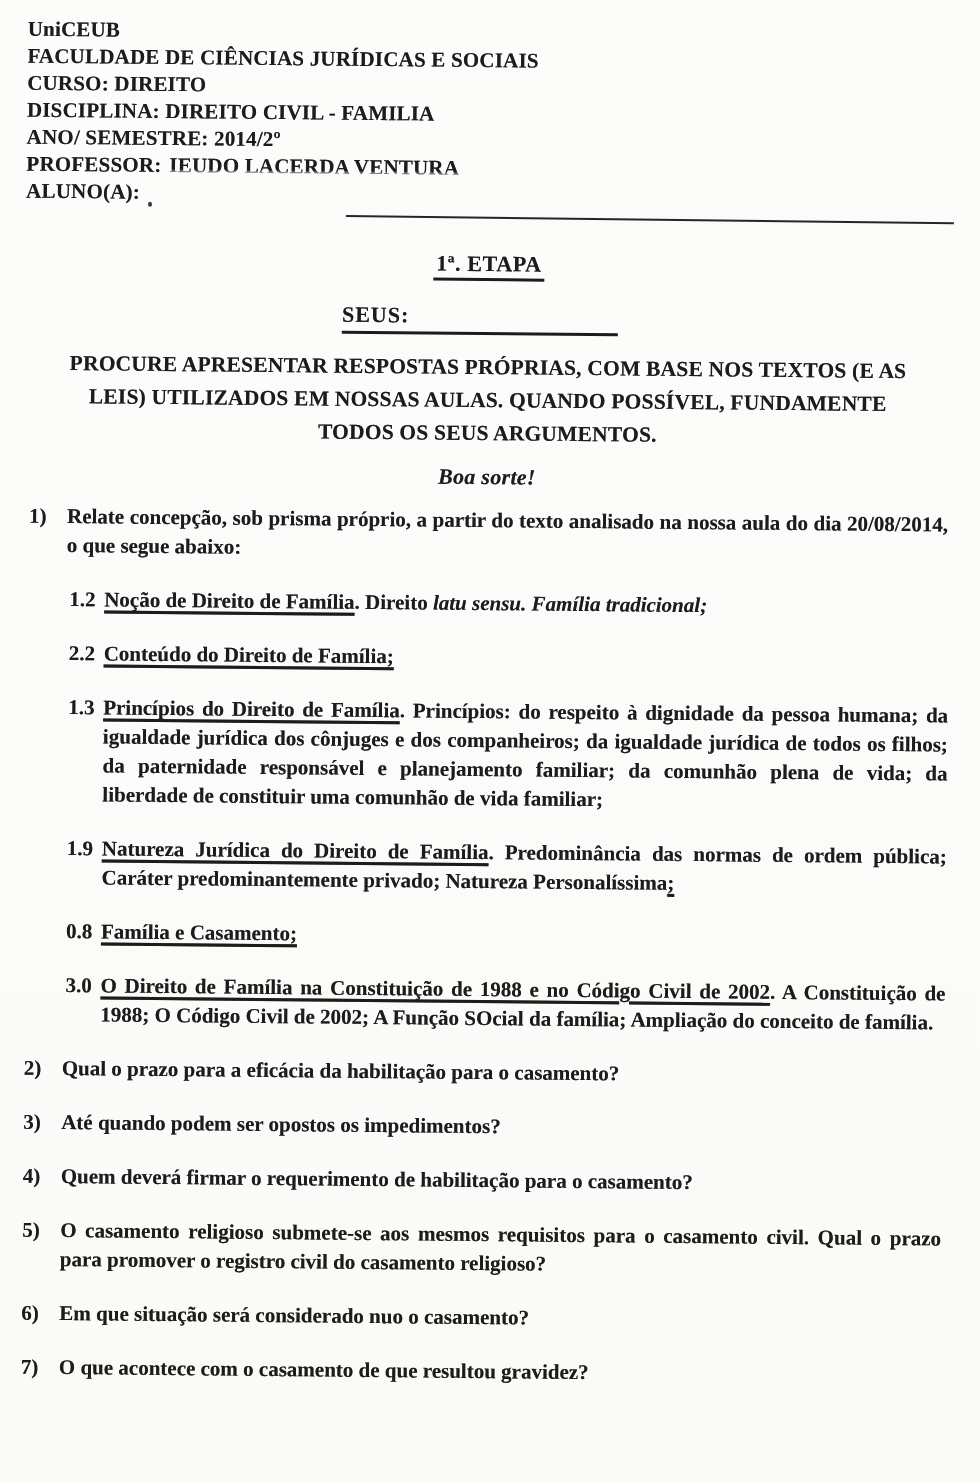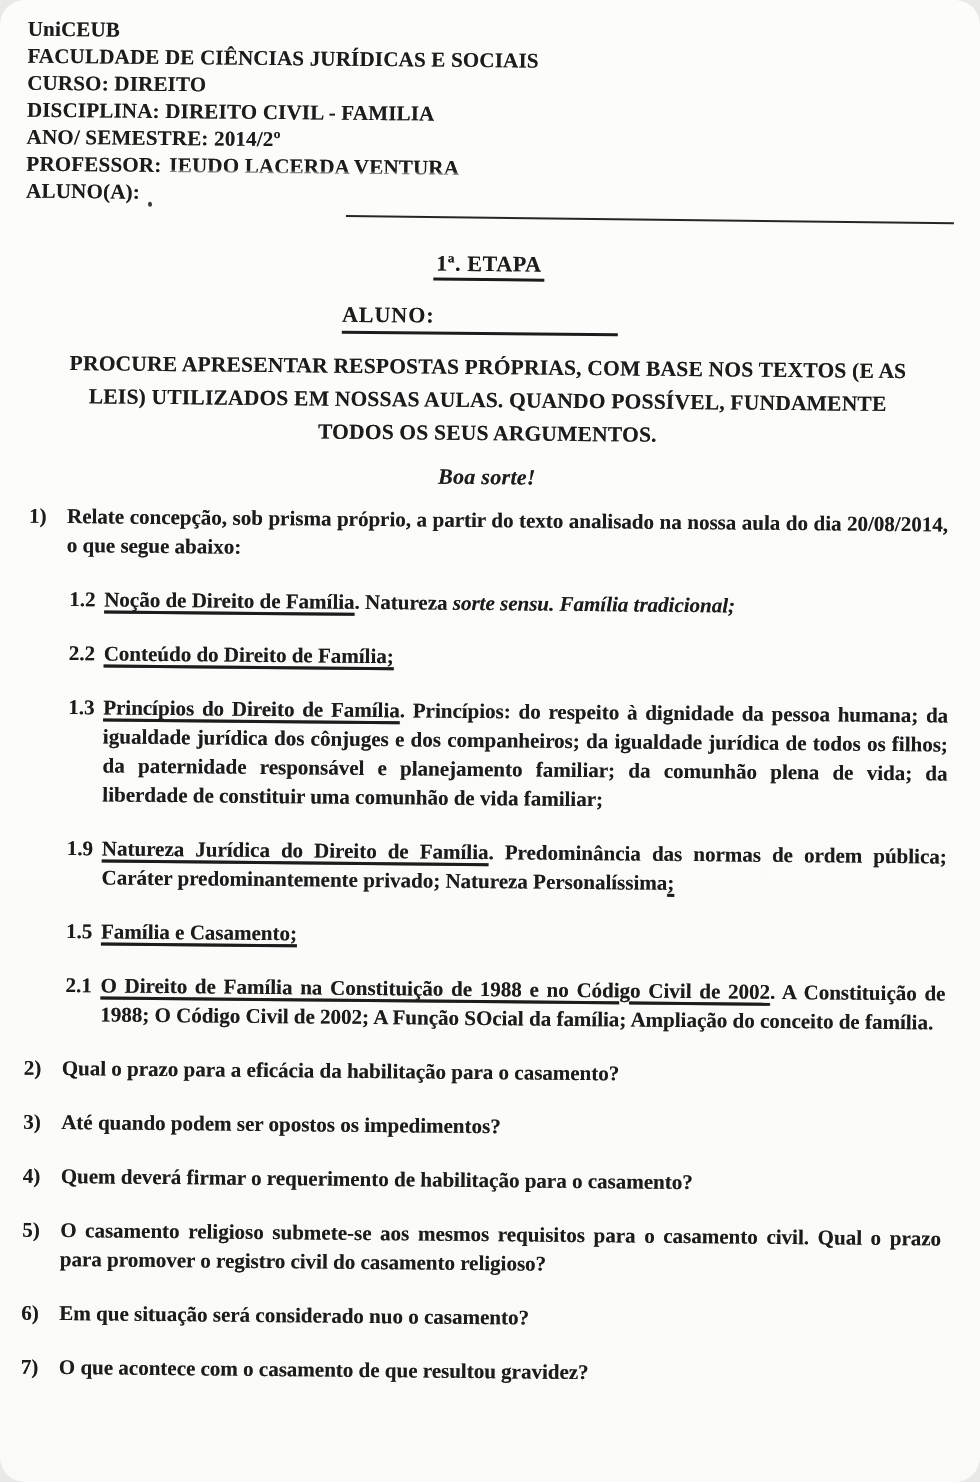--- a/index.html
+++ b/index.html
@@ -6,21 +6,20 @@
   .page{
     position:relative;
     width:980px;height:1482px;
     margin:0 auto;
     background:linear-gradient(180deg,#fcfcfa 0%,#fbfbf9 60%,#fafaf7 100%);
     overflow:hidden;
     font-family:"Liberation Serif","DejaVu Serif",serif;
     font-weight:700;
     color:#1c1c1c;
     text-shadow:0 0 .6px rgba(20,20,20,.55);
-    border-radius:25px;
   }
   .content{
     position:absolute;inset:0;
     padding:16px 25px 0 28px;
     box-sizing:border-box;
     transform:rotate(.55deg);
     transform-origin:60px 0;
   }
   
   .hline{font-size:21px;line-height:27px;letter-spacing:.2px;white-space:nowrap;}
@@ -79,58 +78,58 @@
     </header>
 
     <div class="student-fill-line"></div>
     <div class="ink-speck"></div>
 
     <div class="stage">
       <span>1ª. ETAPA</span>
     </div>
 
     <div class="date-row">
-      <span class="date-inner"><span>ALUNO:</span></span>
+      <span class="date-inner"><span>SEUS:</span></span>
     </div>
 
     <div class="instructions" id="instructions">
         <div>PROCURE APRESENTAR RESPOSTAS PRÓPRIAS, COM BASE NOS TEXTOS (E AS</div>
         <div>LEIS) UTILIZADOS EM NOSSAS AULAS. QUANDO POSSÍVEL, FUNDAMENTE</div>
         <div>TODOS OS SEUS ARGUMENTOS.</div>
       </div>
 
     <div class="goodluck">Boa sorte!</div>
 
     <div class="questions" id="questions">
         <div class="q">
           <span class="qnum">1)</span>
           <div class="qtext justify"><span>Relate concepção, sob prisma próprio, a partir do texto analisado na nossa aula do dia 20/08/2014, o que segue abaixo:</span></div>
         </div>
         <div class="sub">
           <span class="qnum">1.2</span>
-          <div class="qtext"><span class="u">Noção de Direito de Família</span><span>. Natureza </span><span class="i">sorte sensu.</span><span> </span><span class="i">Família tradicional;</span></div>
+          <div class="qtext"><span class="u">Noção de Direito de Família</span><span>. Direito </span><span class="i">latu sensu.</span><span> </span><span class="i">Família tradicional;</span></div>
         </div>
         <div class="sub">
           <span class="qnum">2.2</span>
           <div class="qtext"><span class="u">Conteúdo do Direito de Família;</span></div>
         </div>
         <div class="sub">
           <span class="qnum">1.3</span>
           <div class="qtext justify"><span class="u">Princípios do Direito de Família</span><span>. Princípios: do respeito à dignidade da pessoa humana; da igualdade jurídica dos cônjuges e dos companheiros; da igualdade jurídica de todos os filhos; da paternidade responsável e planejamento familiar; da comunhão plena de vida; da liberdade de constituir uma comunhão de vida familiar;</span></div>
         </div>
         <div class="sub">
           <span class="qnum">1.9</span>
           <div class="qtext justify"><span class="u">Natureza Jurídica do Direito de Família</span><span>. Predominância das normas de ordem pública; Caráter predominantemente privado; Natureza Personalíssima</span><span class="u">;</span></div>
         </div>
         <div class="sub">
-          <span class="qnum">1.5</span>
+          <span class="qnum">0.8</span>
           <div class="qtext"><span class="u">Família e Casamento;</span></div>
         </div>
         <div class="sub">
-          <span class="qnum">2.1</span>
+          <span class="qnum">3.0</span>
           <div class="qtext justify"><span class="u">O Direito de Família na Constituição de 1988 e no Código Civil de 2002</span><span>. A Constituição de 1988; O Código Civil de 2002; A Função SOcial da família; Ampliação do conceito de família.</span></div>
         </div>
         <div class="q">
           <span class="qnum">2)</span>
           <div class="qtext"><span>Qual o prazo para a eficácia da habilitação para o casamento?</span></div>
         </div>
         <div class="q">
           <span class="qnum">3)</span>
           <div class="qtext"><span>Até quando podem ser opostos os impedimentos?</span></div>
         </div>

